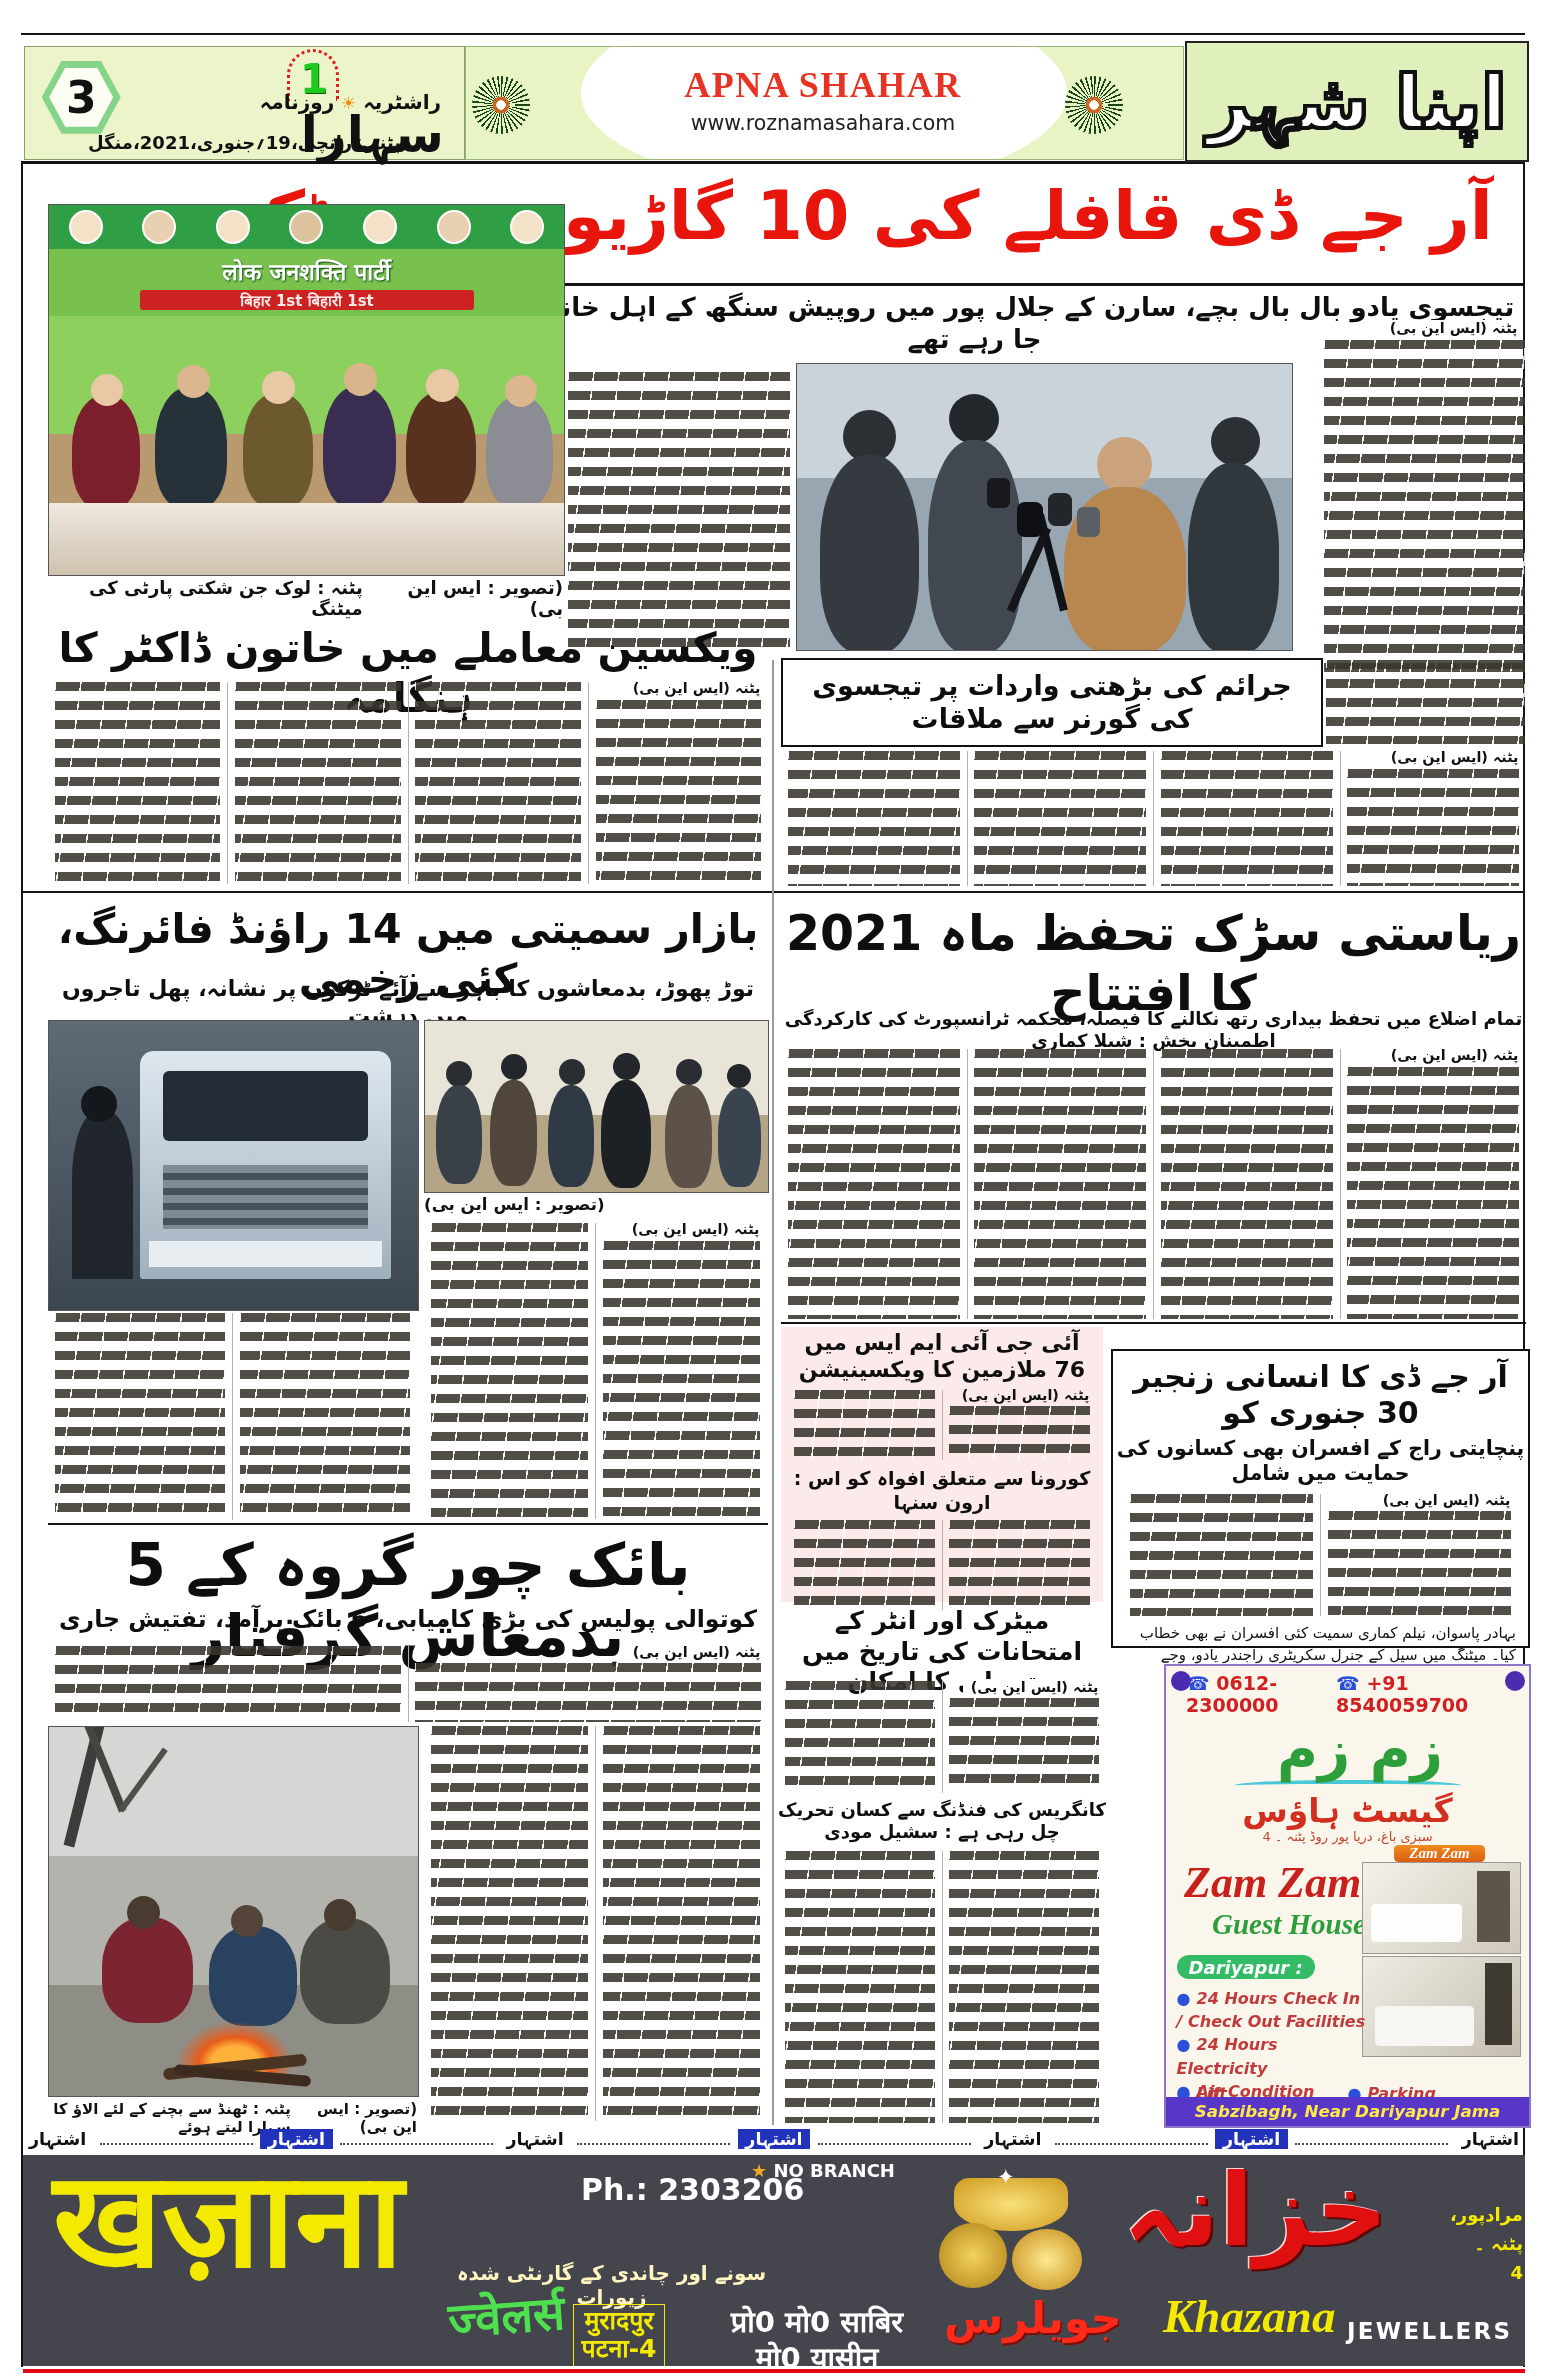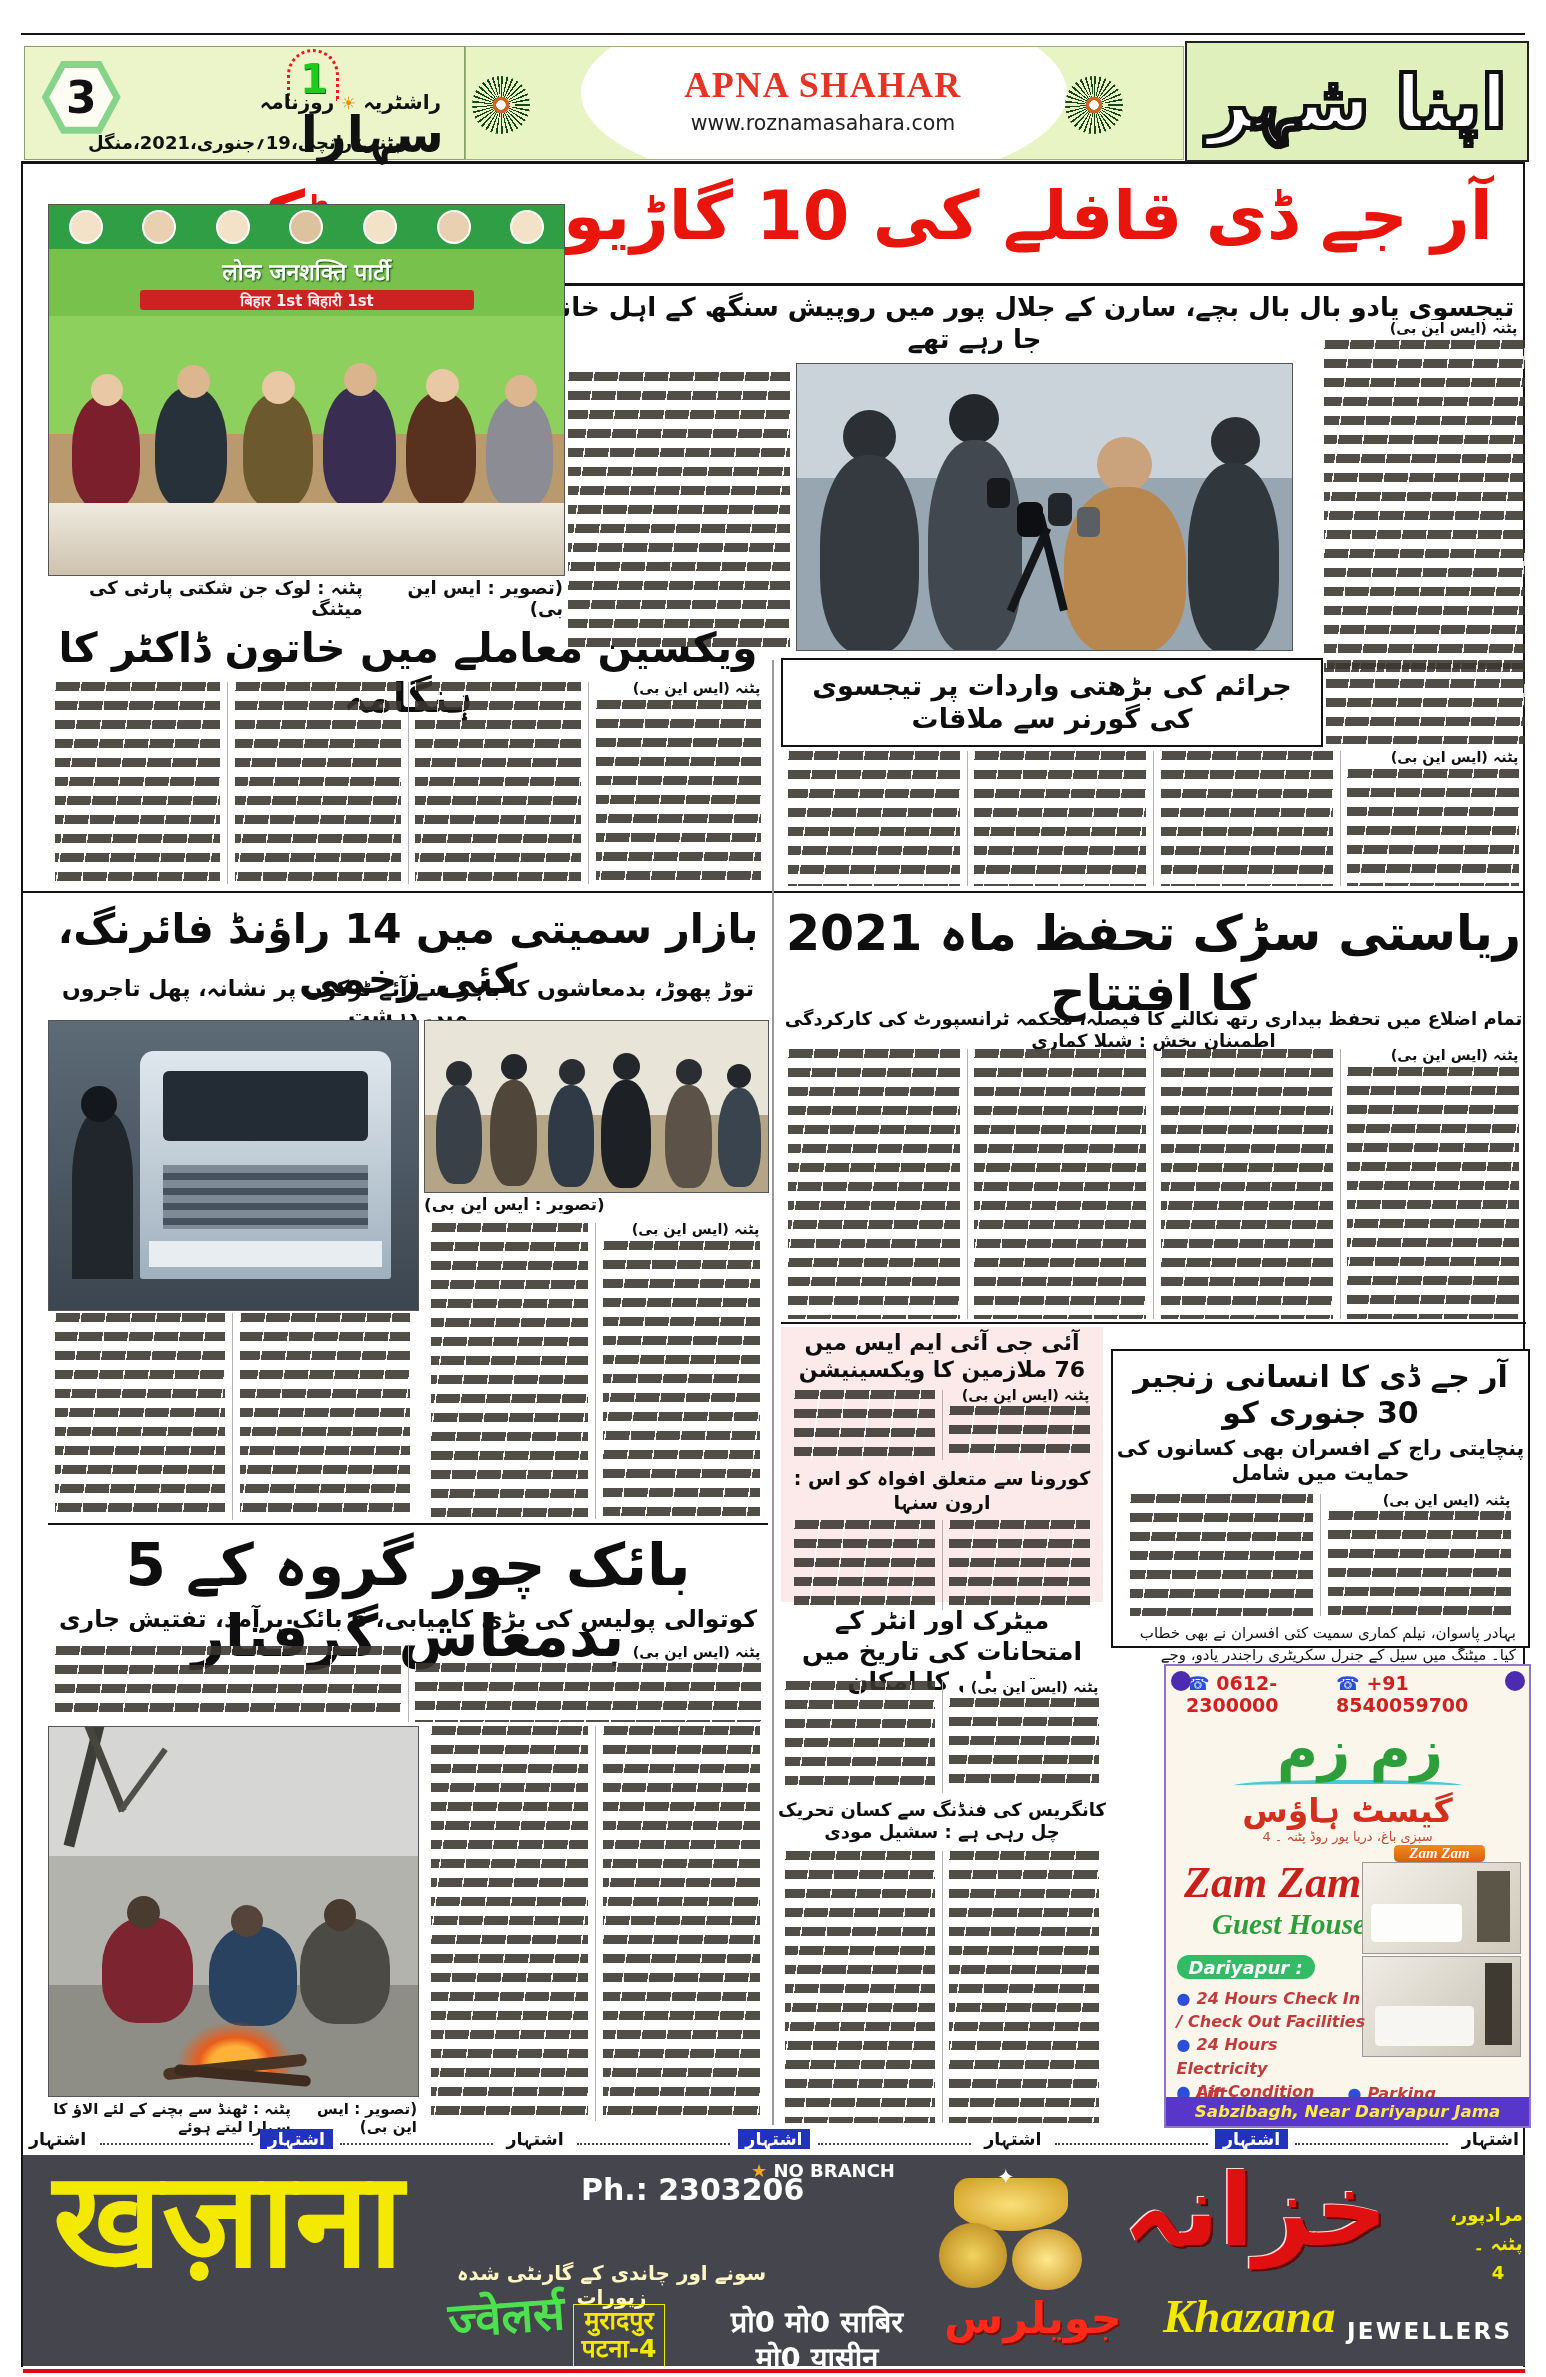--- a/index.html
+++ b/index.html
@@ -430,21 +430,21 @@
     <div class="abs" style="left:916px;top:15px;width:144px;height:122px;">
       <div class="abs" style="left:15px;top:7.6px;width:114px;height:53px;background:radial-gradient(#f9e07a,#cf9a1d);border-radius:15px 15px 50% 50%;"></div>
       <div class="abs" style="left:0px;top:53px;width:68px;height:65px;background:radial-gradient(#f3d35f,#b07f14);border-radius:50%;"></div>
       <div class="abs" style="left:73px;top:59px;width:70px;height:61px;background:radial-gradient(#ffe98e,#c28a16);border-radius:50%;"></div>
       <div class="abs" style="left:58px;top:-4.6px;color:#fff;font-size:21px;">✦</div>
     </div>
     <div class="abs ur" style="left:921px;top:138px;font-size:43px;font-weight:900;color:#ff2a1a;text-shadow:1.5px 1.5px 0 #7d0d05;">جویلرس</div>
     <div class="abs ur" style="left:1100px;top:-3px;font-size:100px;font-weight:900;color:#e01010;text-shadow:2.3px 2.3px 0 #5c0606,-1.5px -1.5px 0 #ffd9d9;">خزانہ</div>
     <div class="abs script ylw" style="left:1140px;top:134px;font-size:47px;">Khazana</div>
     <div class="abs" style="left:1324px;top:163px;color:#fff;font-weight:bold;font-size:23px;letter-spacing:2.3px;">JEWELLERS</div>
-    <div class="abs ur ylw ctr" style="left:1450px;top:46px;width:50px;font-size:18px;font-weight:bold;line-height:1.6;">
+    <div class="abs ur ylw ctr" style="left:1450px;top:46px;width:50px;font-size:18px;font-weight:bold;line-height:1.6;text-align:right;">
       <div>مرادپور،</div>
       <div>پٹنہ ۔4</div>
     </div>
   </div>
 
   <div class="abs" style="left:23px;top:2369px;width:1502px;height:3.8px;background:#e30613;"></div>
 
 </div>
 
 

